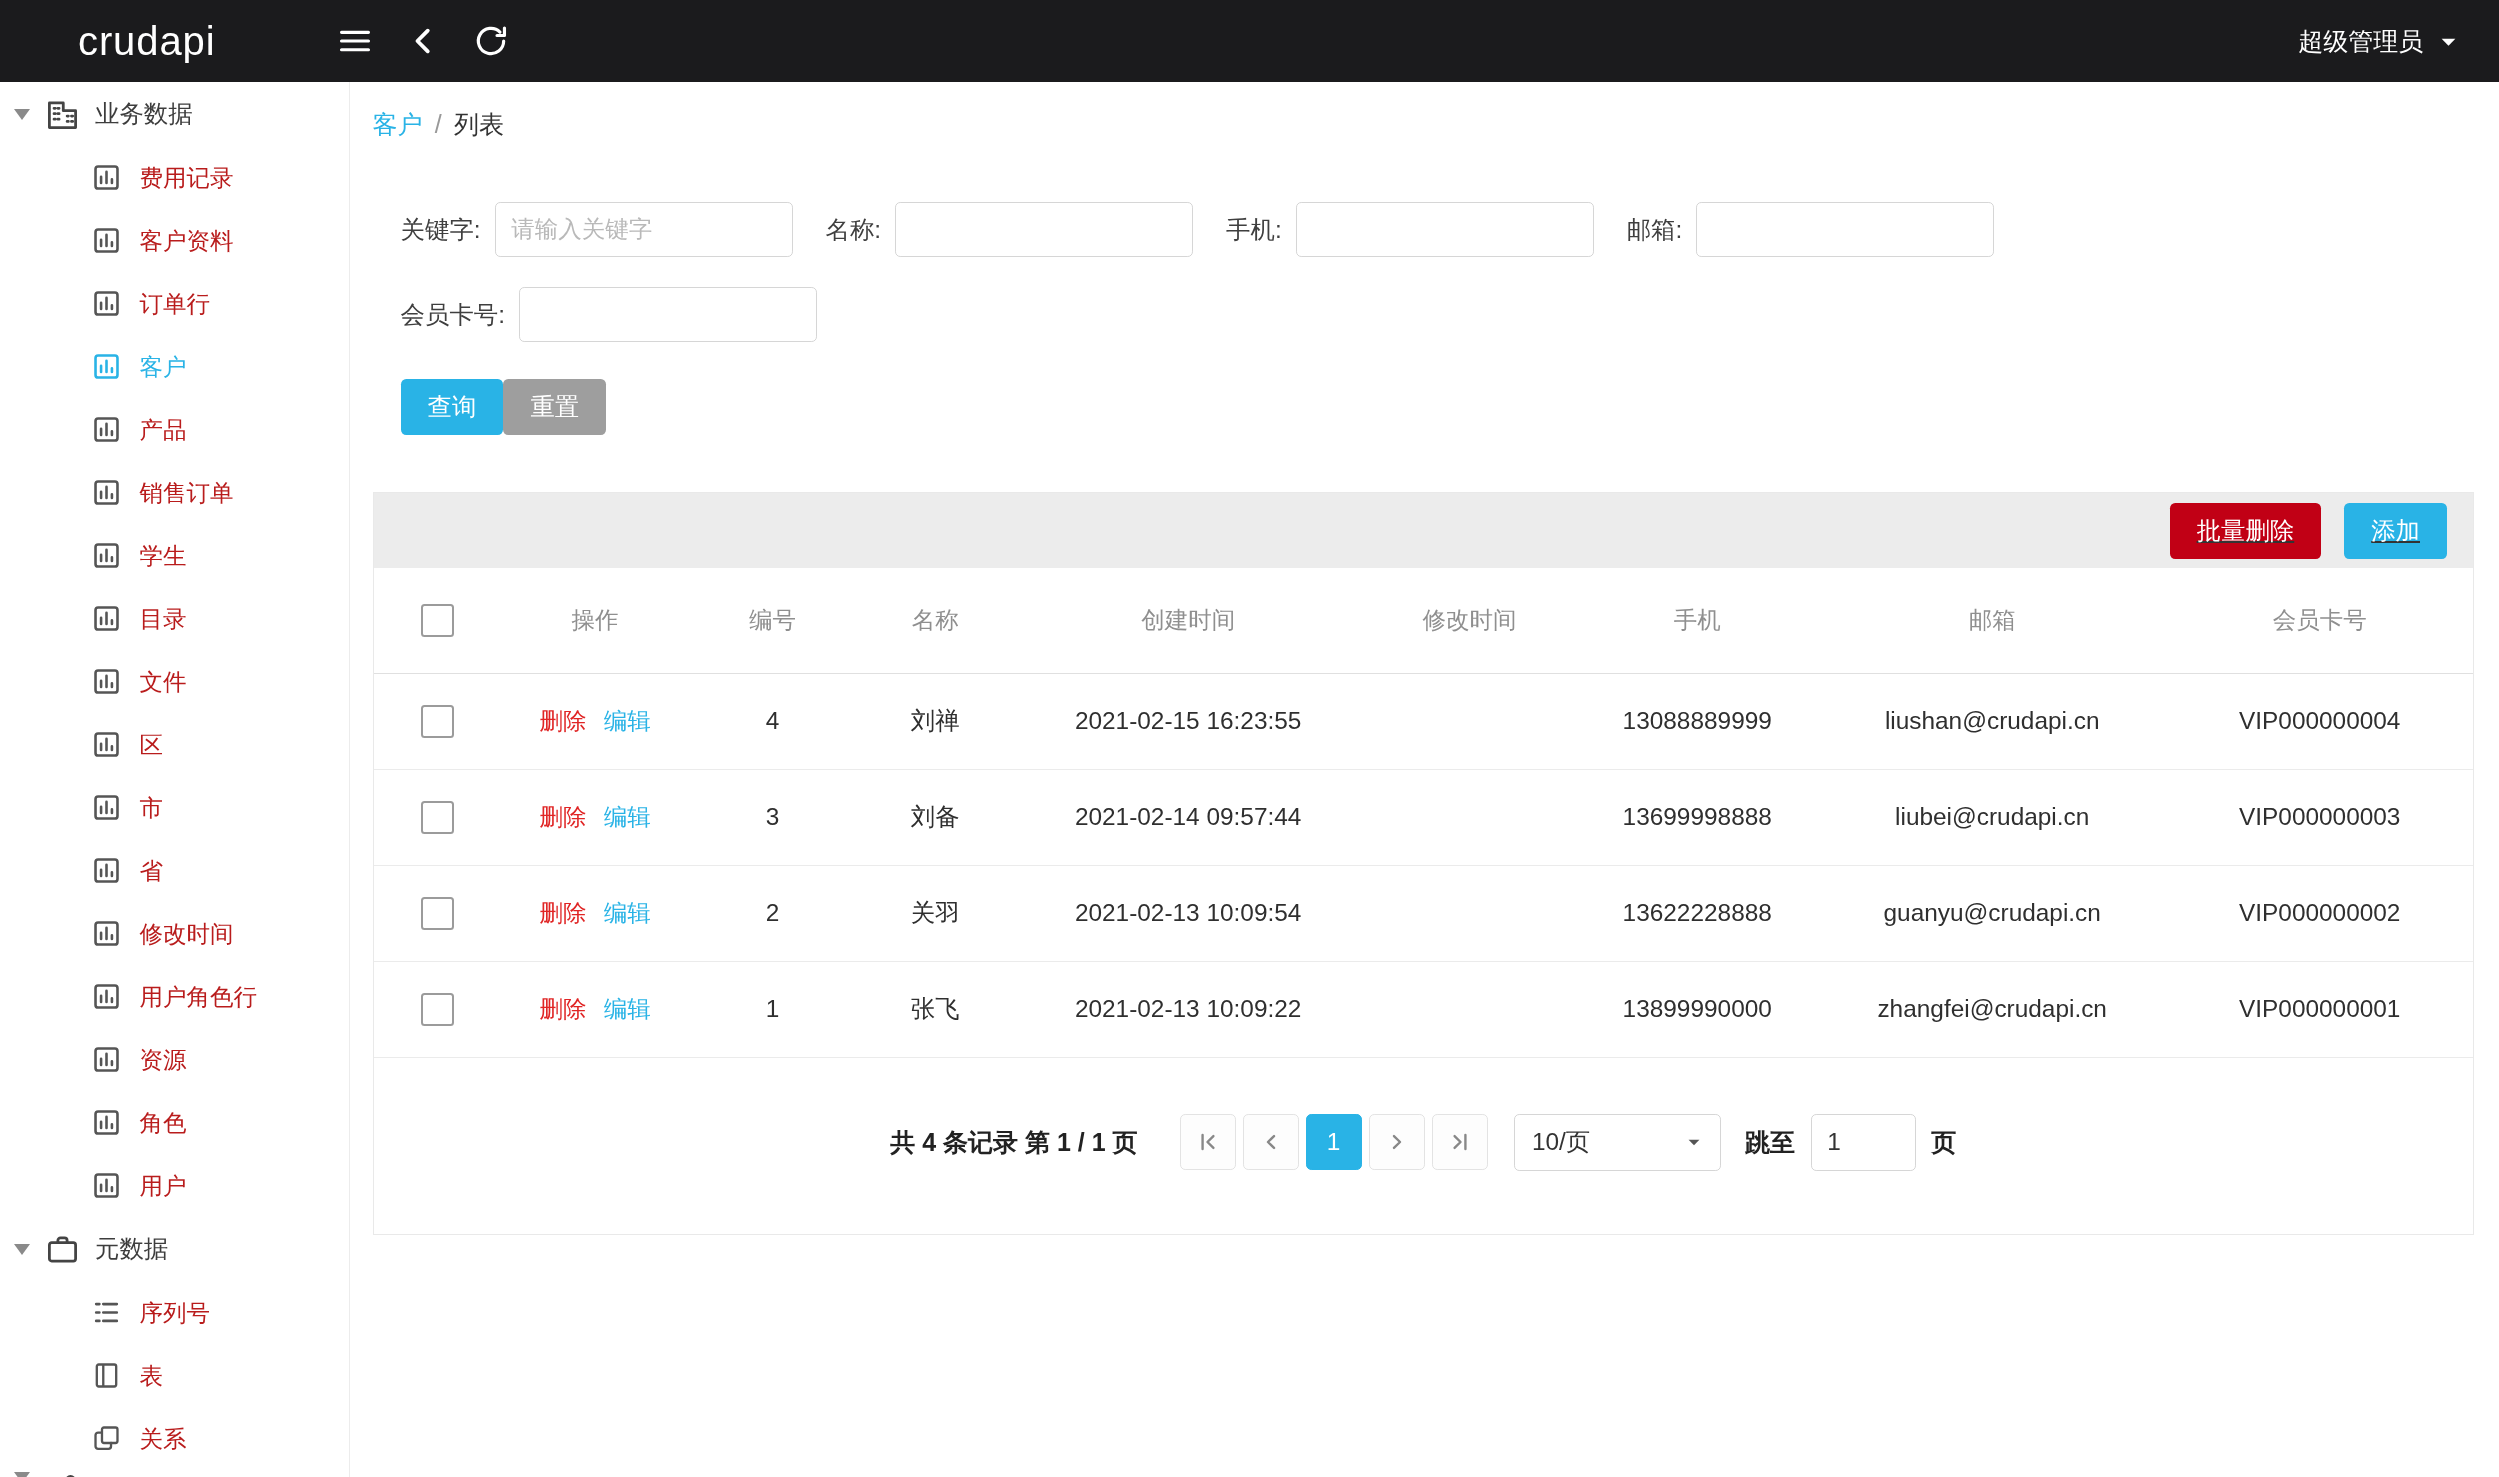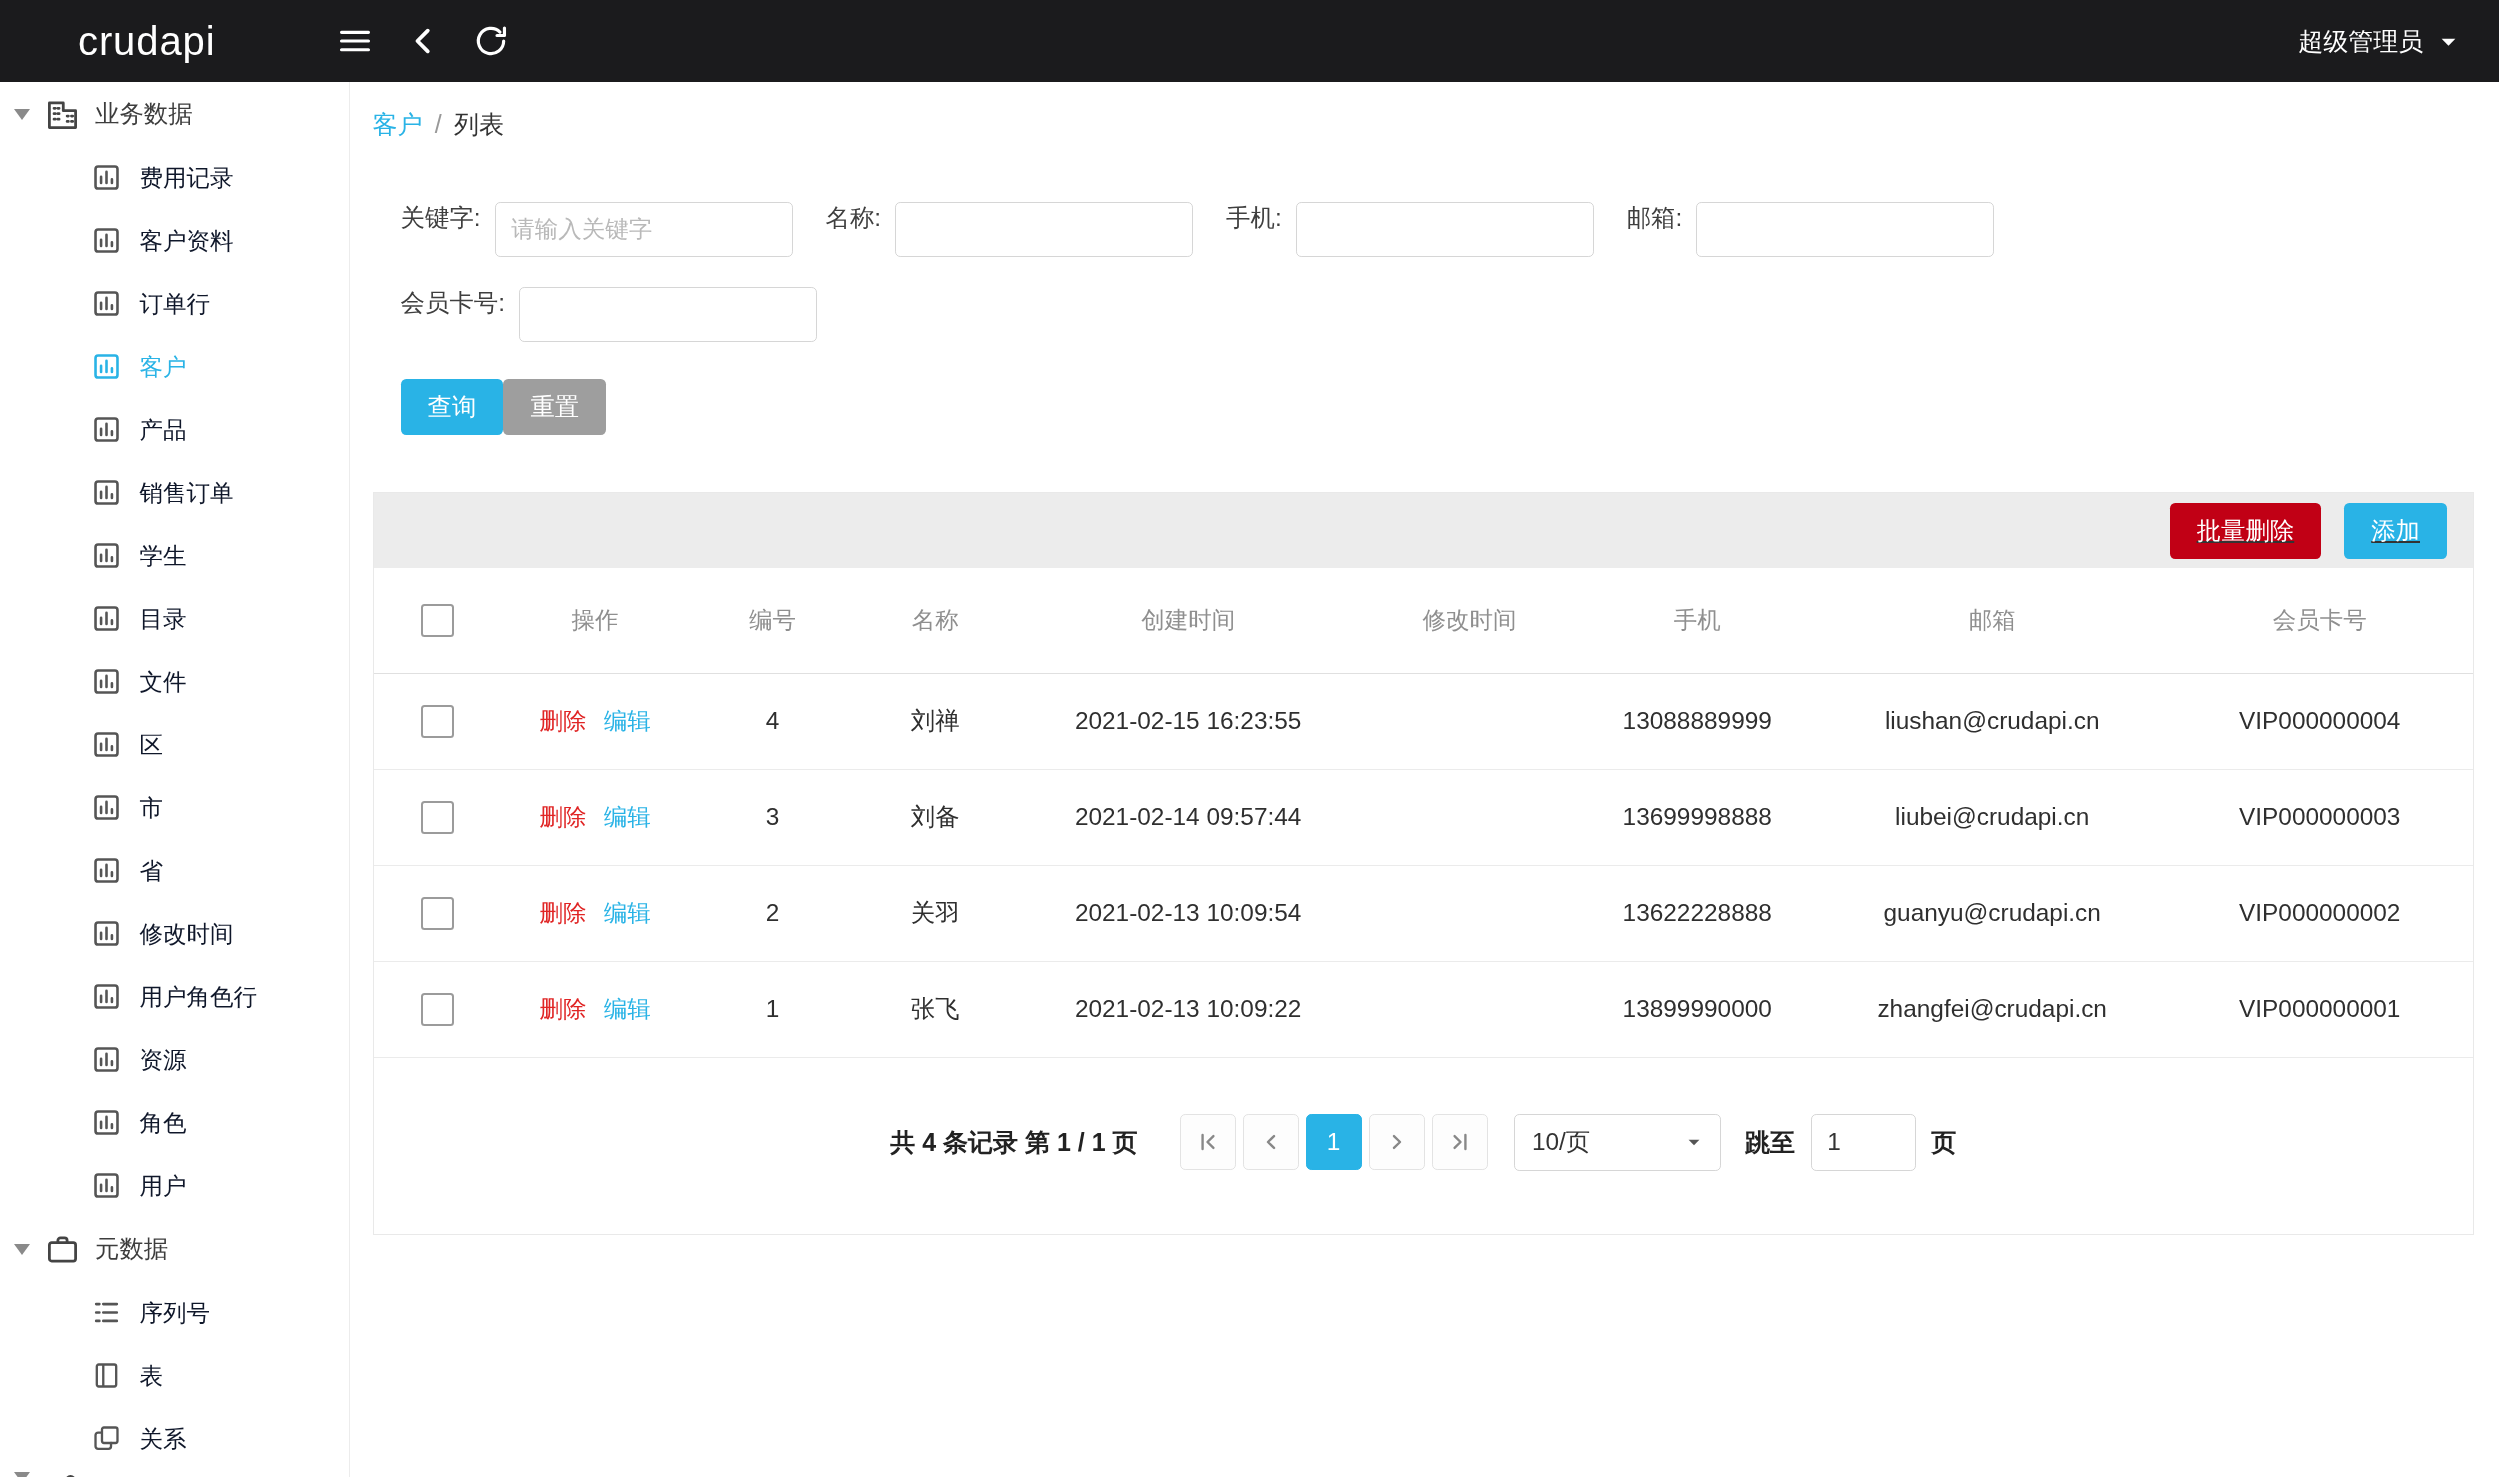--- a/index.html
+++ b/index.html
@@ -37,37 +37,37 @@
     font-size: 24.4px; color: #3d3d3d; cursor: pointer;
   }
   .tri {
     width: 0; height: 0; border-left: 8.7px solid transparent; border-right: 8.7px solid transparent;
     border-top: 11.3px solid #8a8a8a; margin-right: 14px; flex: 0 0 auto;
   }
   .gicon { width: 37px; height: 37px; margin-right: 14px; color: #444; display: inline-flex; flex: 0 0 auto; }
   .gicon svg { width: 100%; height: 100%; }
   .side-item {
     display: flex; align-items: center; height: 63px; padding-left: 91px;
-    font-size: 23.5px; color: #0f172a; cursor: pointer; white-space: nowrap;
+    font-size: 23.5px; color: #b91c1c; cursor: pointer; white-space: nowrap;
   }
   .side-item .iicon { width: 31px; height: 31px; margin-right: 17.4px; display: inline-flex; color: #555; flex: 0 0 auto; }
   .side-item .iicon svg { width: 100%; height: 100%; }
   .side-item.selected, .side-item.selected .iicon { color: var(--primary); }
   .partial-group { align-items: flex-start; padding-top: 1.7px; }
 
   
   .breadcrumb { margin-top: 26px; display: flex; align-items: center; gap: 12.2px; font-size: 25px; }
   .crumb-first { color: var(--primary); cursor: pointer; }
   .crumb-sep { color: #999; }
   .crumb-cur { color: #333; }
 
   
   .filters { margin-top: 61px; padding-left: 28px; }
   .filter-row { display: flex; align-items: center; margin-bottom: 30px; }
-  .filter-group { display: flex; align-items: flex-start; margin-right: 33px; }
+  .filter-group { display: flex; align-items: center; margin-right: 33px; }
   .filter-label { font-size: 24.4px; color: #3f3f3f; margin-right: 14px; white-space: nowrap; }
   .filter-input {
     width: 298px; height: 55px; border: 1.7px solid #d6d6d6; border-radius: 5.2px;
     font-size: 23.5px; padding: 0 15.7px; color: #333; outline: none;
     font-family: inherit; background: #fff;
   }
   .filter-input::placeholder { color: #b9b9b9; }
   .actions { display: flex; margin-top: 37px; }
   .btn {
     height: 56px; border: none; border-radius: 5.2px; color: #fff; font-size: 24.4px;

